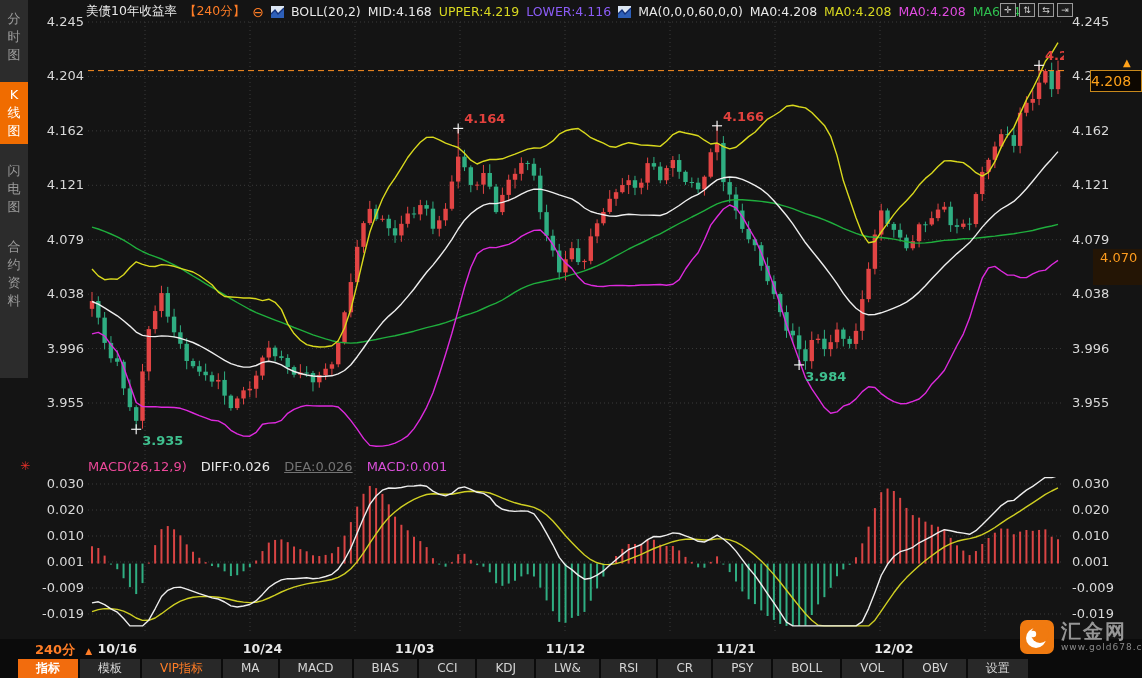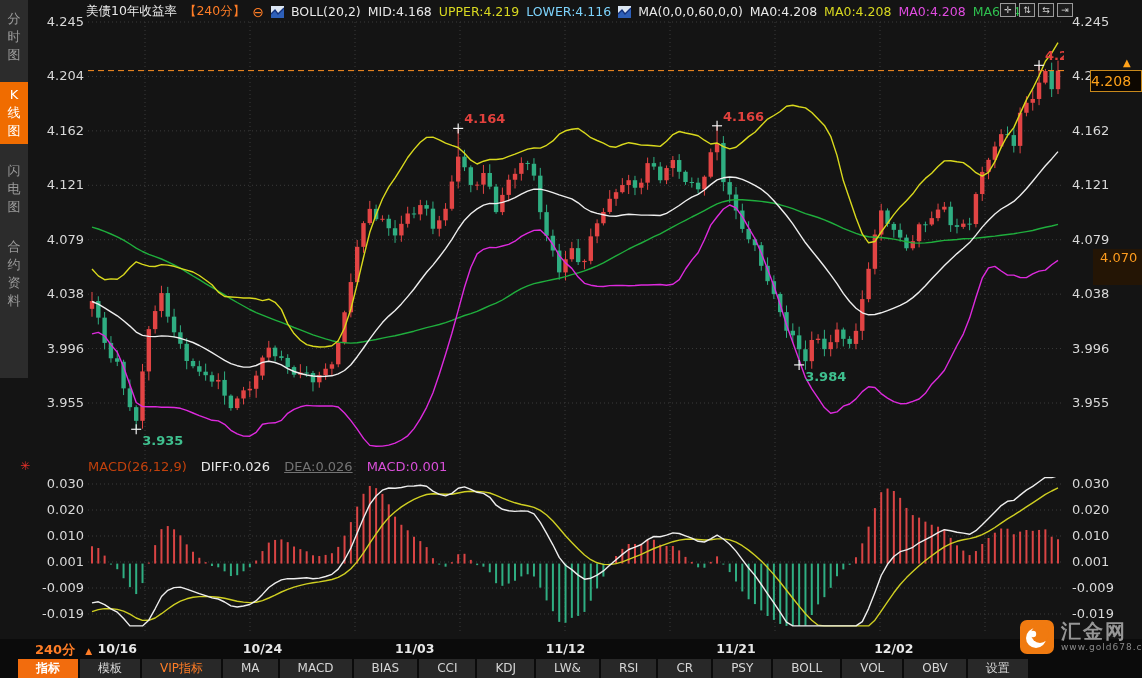--- a/index.html
+++ b/index.html
@@ -73,21 +73,21 @@
       <span style="color: rgb(255, 125, 38);">【240分】</span>
       <span style="color: rgb(255, 125, 38); font-size: 14px;">⊖</span>
       <span class="mini-chart"><svg width="13" height="12" viewBox="0 0 13 12">
           <rect width="13" height="12" fill="#dce6f2"></rect>
           <path d="M0 12 L0 8 4 4 7 8 13 2 13 12 Z" fill="#2d5fb8"></path>
           <polyline points="0,8 4,4 7,8 13,2" stroke="#13327e" stroke-width="1.4" fill="none"></polyline>
         </svg></span>
       <span style="color: rgb(232, 232, 232);">BOLL(20,2)</span>
       <span style="color: rgb(232, 232, 232);">MID:4.168</span>
       <span style="color: rgb(216, 216, 33);">UPPER:4.219</span>
-      <span style="color: #7dd3fc;">LOWER:4.116</span>
+      <span style="color: #8b5cf6;">LOWER:4.116</span>
       <span class="mini-chart"><svg width="13" height="12" viewBox="0 0 13 12">
           <rect width="13" height="12" fill="#dce6f2"></rect>
           <path d="M0 12 L0 8 4 4 7 8 13 2 13 12 Z" fill="#2d5fb8"></path>
           <polyline points="0,8 4,4 7,8 13,2" stroke="#13327e" stroke-width="1.4" fill="none"></polyline>
         </svg></span>
       <span style="color: rgb(232, 232, 232);">MA(0,0,0,60,0,0)</span>
       <span style="color: rgb(232, 232, 232);">MA0:4.208</span>
       <span style="color: rgb(216, 216, 33);">MA0:4.208</span>
       <span style="color: rgb(224, 76, 224);">MA0:4.208</span>
       <span style="color: rgb(47, 191, 79);">MA60:4.0</span>
@@ -687,21 +687,21 @@
       <div class="axis-label" style="top: 553px;">0.001</div>
       <div class="axis-label" style="top: 579px;">-0.009</div>
       <div class="axis-label" style="top: 605px;">-0.019</div>
     </div>
 
   <div class="tag-cur">4.208</div>
   <div class="tag-cur-arrow">▲</div>
   <div class="tag-ref">4.070</div>
 
   <div class="macd-hdr">
-      <span style="color: #c2410c;">MACD(26,12,9)</span>
+      <span style="color: #ec4899;">MACD(26,12,9)</span>
       <span style="color: rgb(232, 232, 232);">DIFF:0.026</span>
       <span style="color: #737373; text-decoration: underline;">DEA:0.026</span>
       <span style="color: rgb(216, 79, 216);">MACD:0.001</span>
     </div>
 
   <div class="scale-row">
     <div class="period-chip">
       <span>240分</span><span class="arr">▲</span>
     </div>
   <div class="date-label" style="left: 117.255px;">10/16</div>

